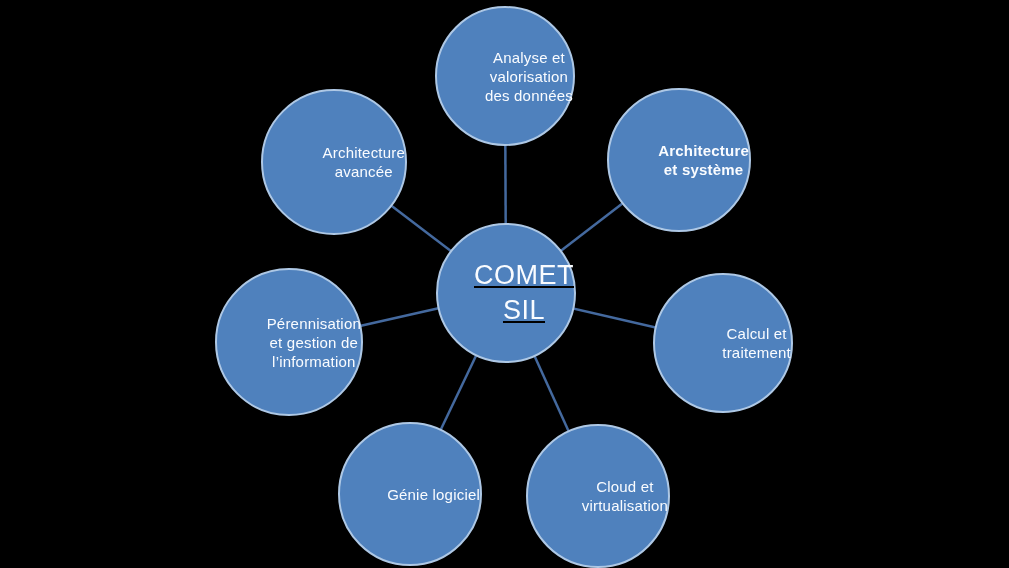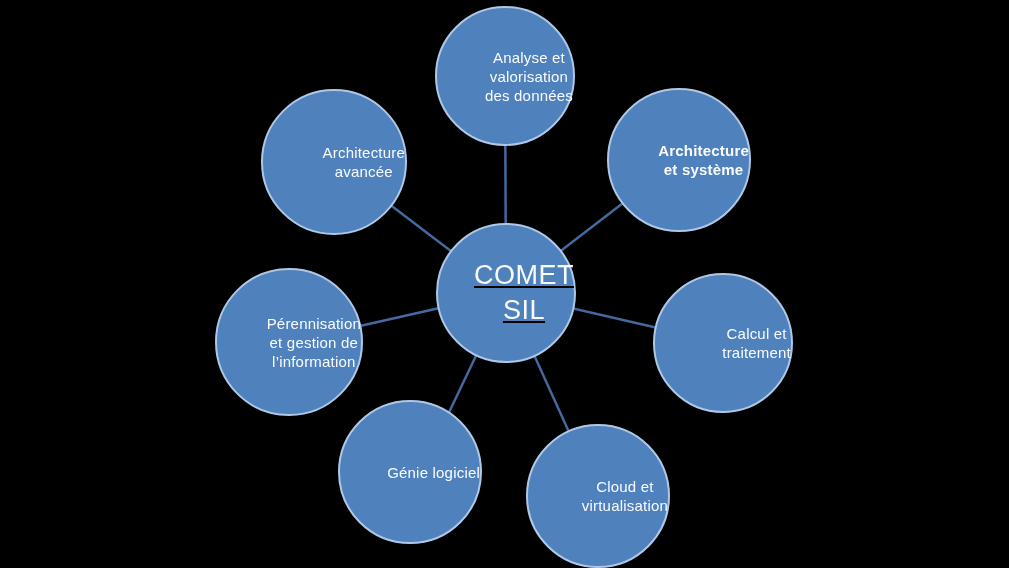--- a/index.html
+++ b/index.html
@@ -44,21 +44,21 @@
     font-size: 27px;
     line-height: 35px;
     letter-spacing: 0.5px;
   }
   
   #node-center        { left: 436px; top: 223px; width: 140px; height: 140px; text-decoration: underline; }
   #node-analyse       { left: 435px; top: 6px;   width: 140px; height: 140px; }
   #node-architecture  { left: 607px; top: 88px;  width: 144px; height: 144px; font-weight: bold; }
   #node-calcul        { left: 653px; top: 273px; width: 140px; height: 140px; }
   #node-cloud         { left: 526px; top: 424px; width: 144px; height: 144px; }
-  #node-genie         { left: 338px; top: 400px; width: 144px; height: 144px; }
+  #node-genie         { left: 338px; top: 422px; width: 144px; height: 144px; }
   #node-perennisation { left: 215px; top: 268px; width: 148px; height: 148px; }
   #node-technologie   { left: 261px; top: 89px;  width: 146px; height: 146px; }
 </style>
 </head>
 <body>
 
 <div id="stage">
 
   <svg id="connectors" viewBox="0 0 1009 568" xmlns="http://www.w3.org/2000/svg">
     <line x1="506" y1="293" x2="505" y2="76" stroke="#44699E" stroke-width="2.5"></line>

